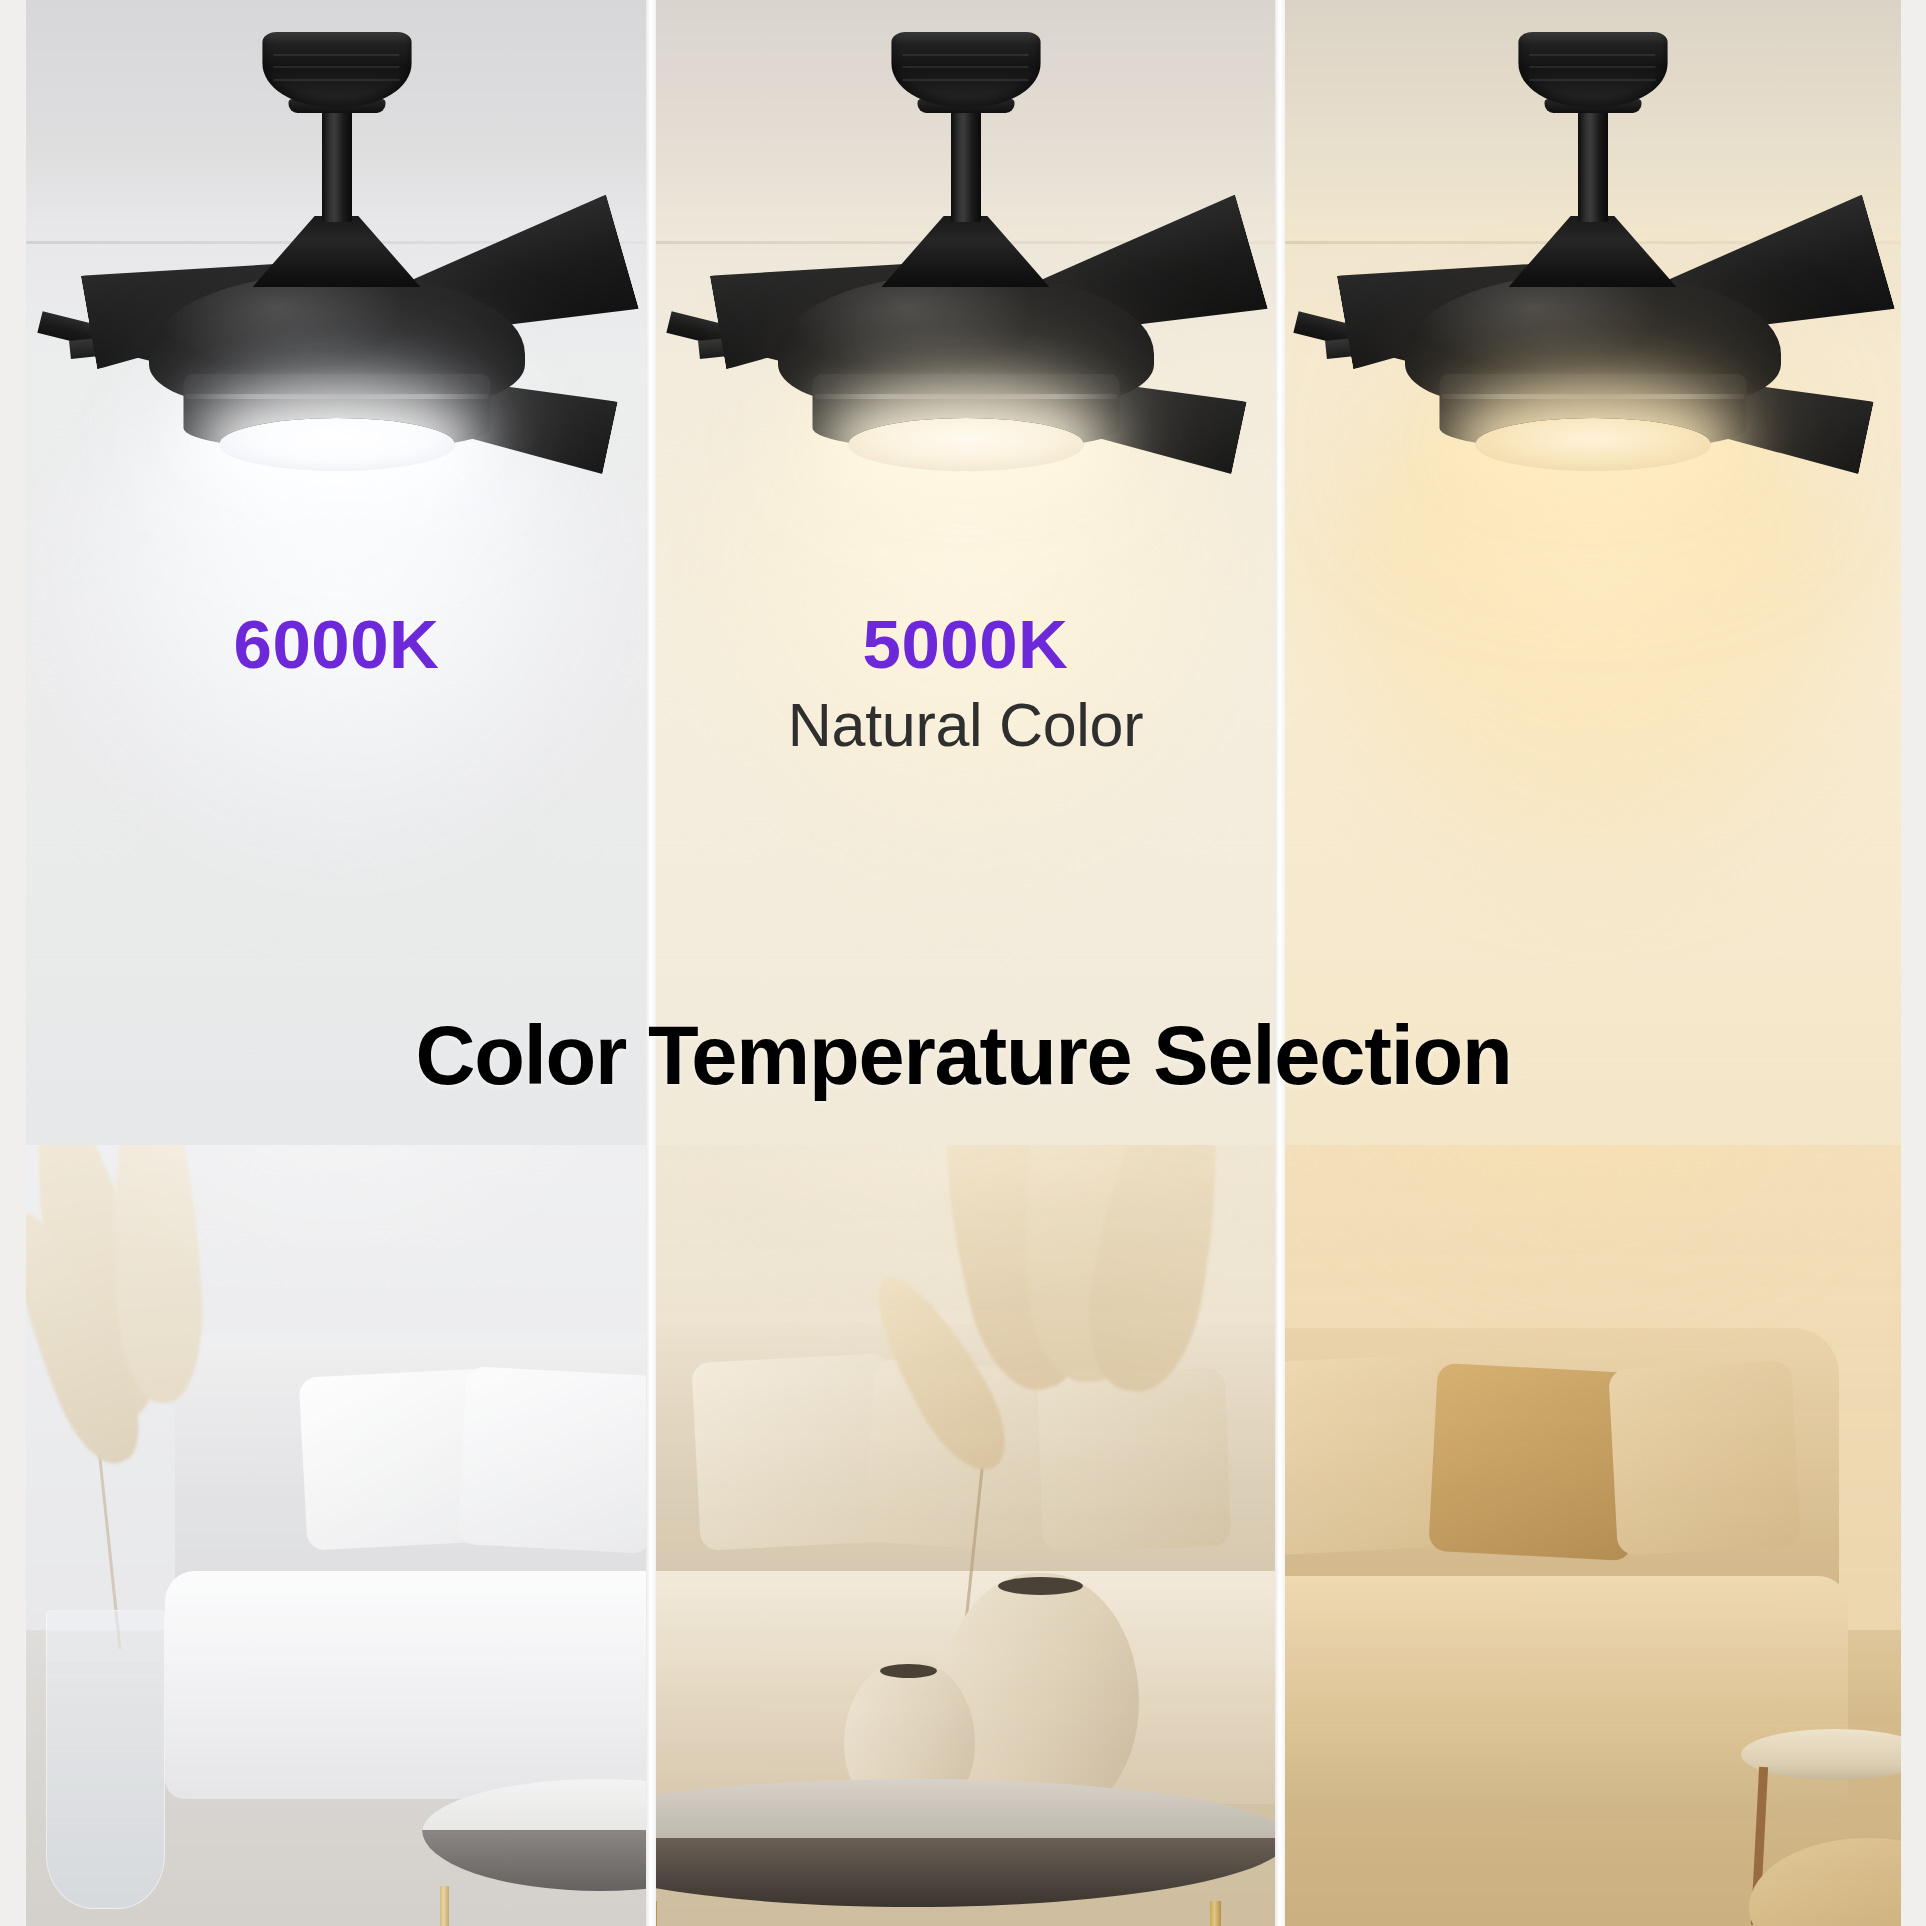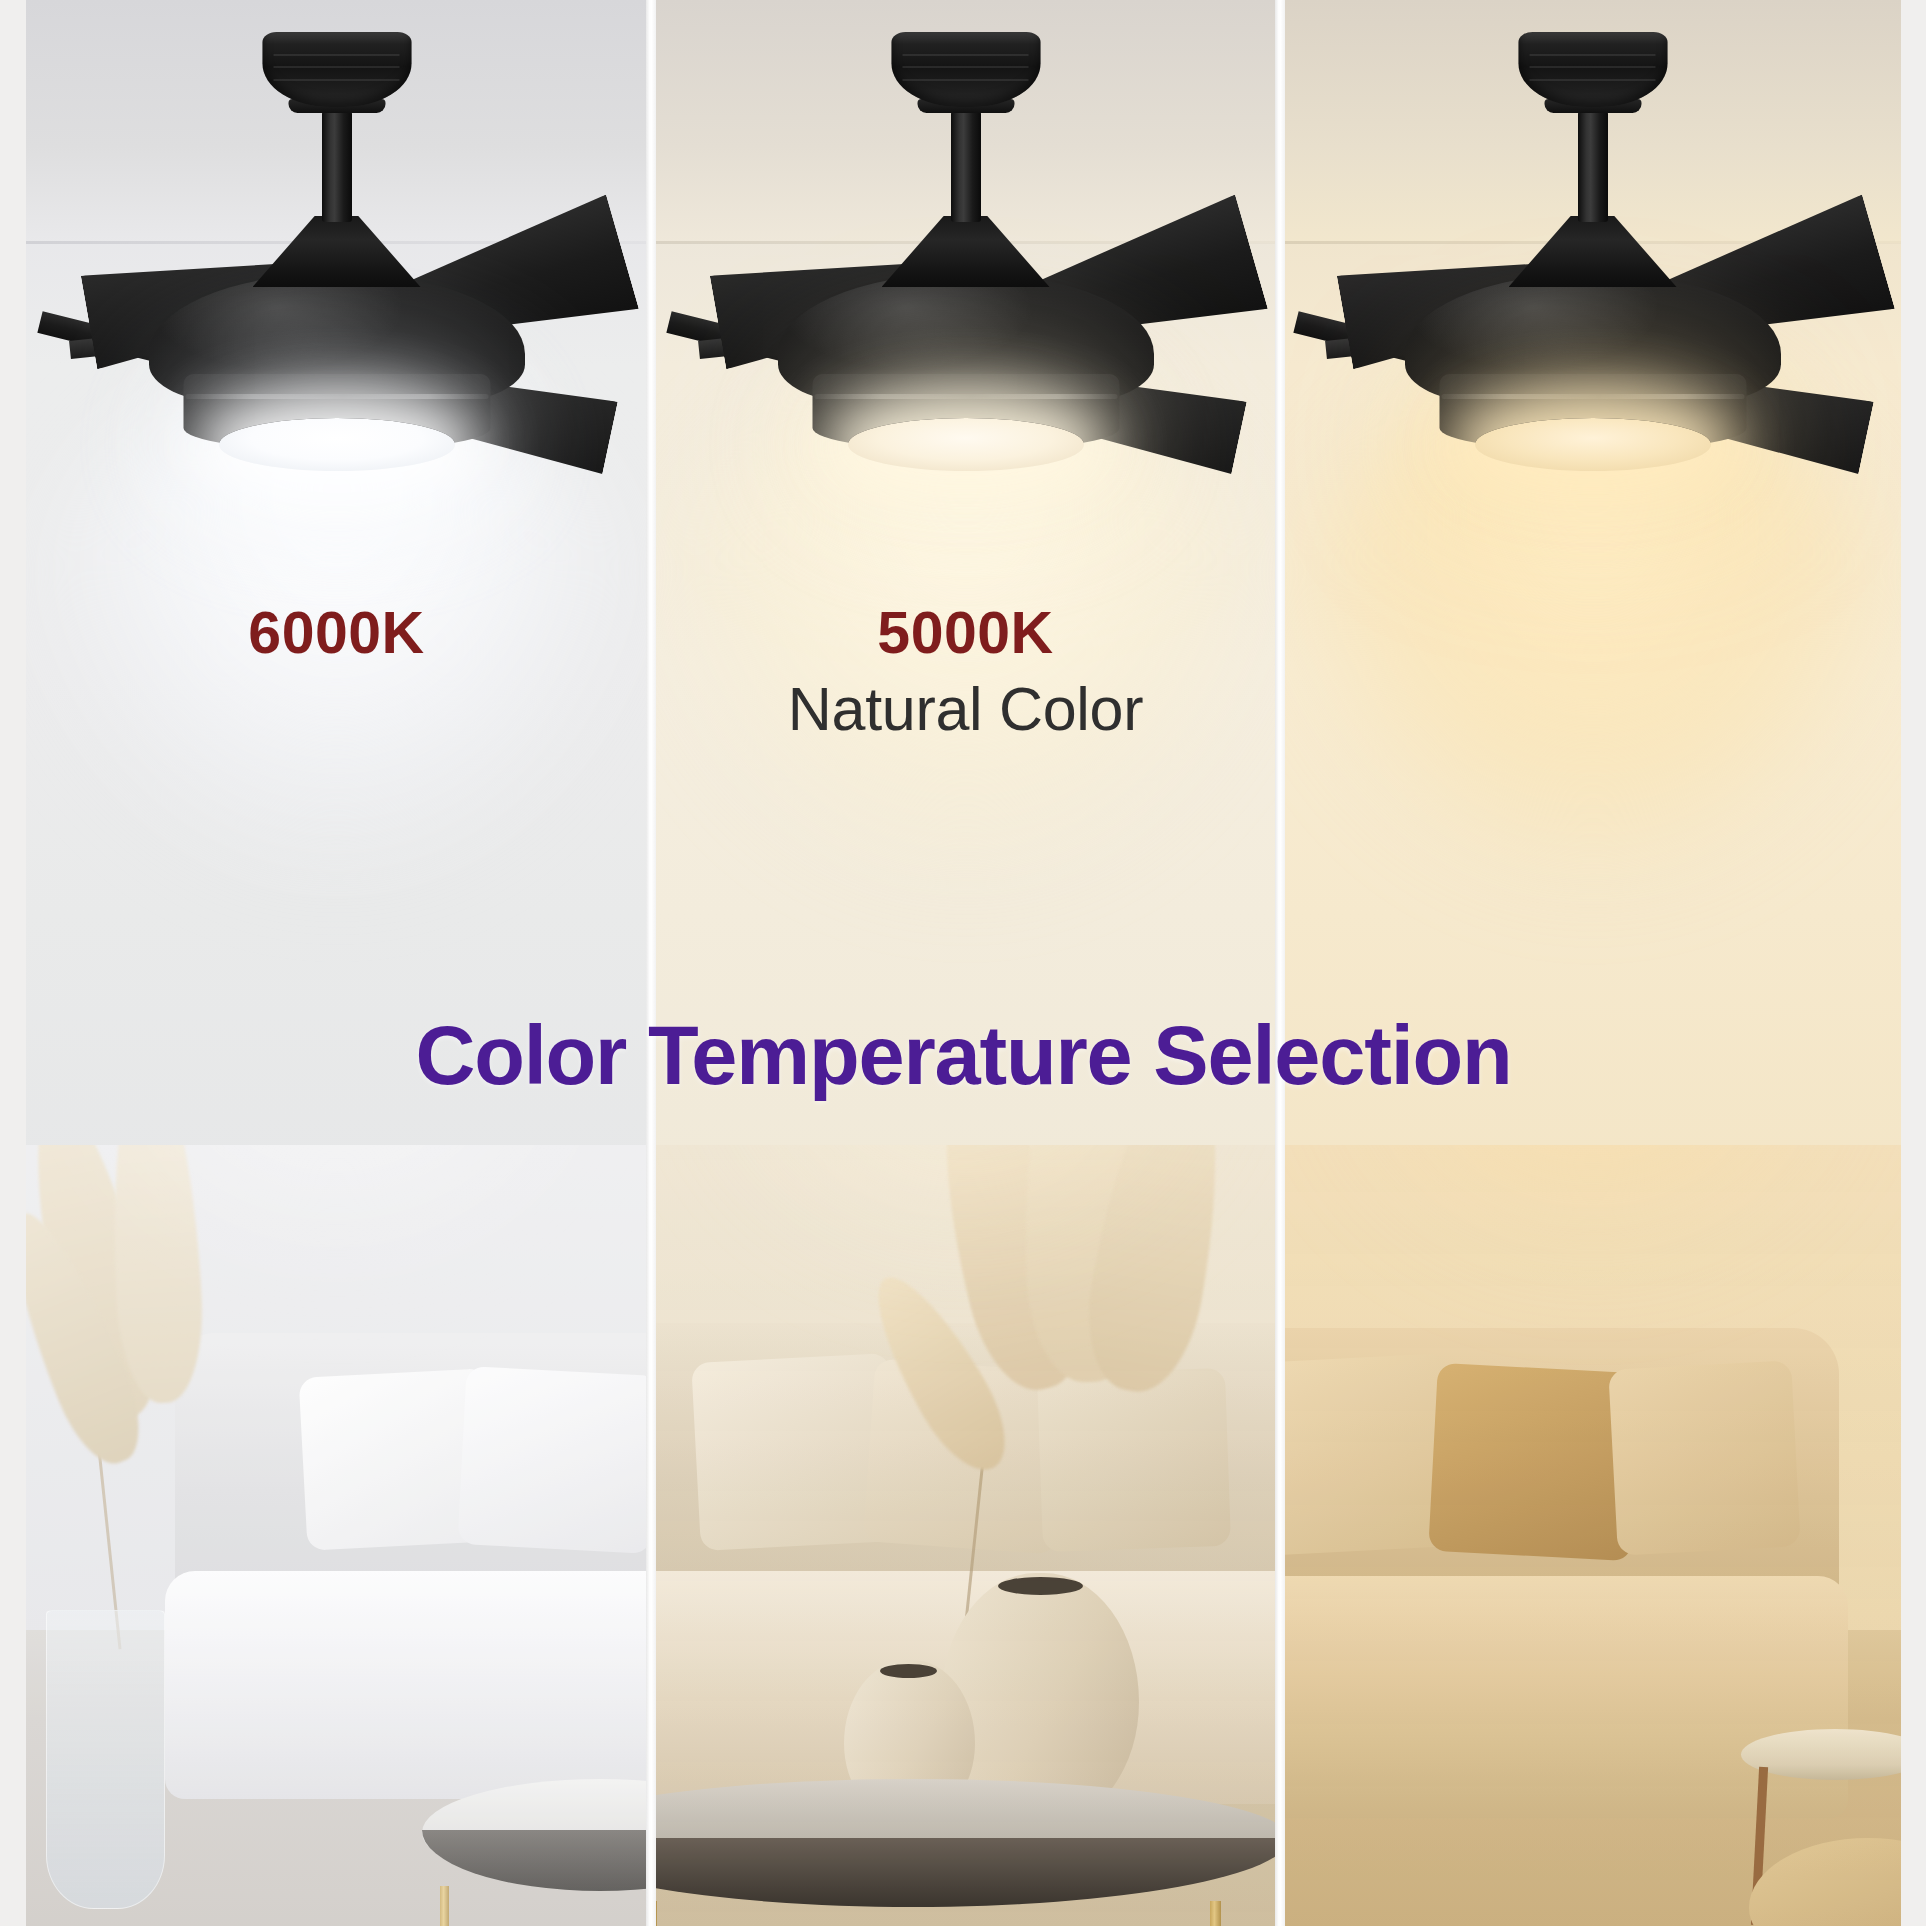--- a/index.html
+++ b/index.html
@@ -257,36 +257,36 @@
   .rg-nat {background:radial-gradient(ellipse 50% 60% at 50% 0%,rgba(255,248,228,.55),rgba(255,248,228,0) 75%);}
   .rg-warm{background:radial-gradient(ellipse 50% 60% at 50% 0%,rgba(255,234,184,.6),rgba(255,234,184,0) 75%);}
 
   
   .label-block{
     position:absolute;left:0;width:100%;
     text-align:center;
     z-index:40;
   }
   .kelvin{
-    font-size:59px;font-weight:bold;color:#7f1d1d;
+    font-size:69px;font-weight:bold;color:#6d28d9;
     letter-spacing:0.5px;line-height:1;
-    margin:0 0 14px 0;
+    margin:6px 0 14px 0;
   }
   .tempname{
     font-size:61px;font-weight:normal;color:#2f2f2f;
     line-height:1.05;margin:0;letter-spacing:-0.3px;
   }
 
   
   #headline{
     position:absolute;left:0;width:1927px;
     top:1008px;
     text-align:center;
     z-index:60;
-    font-size:83px;font-weight:bold;color:#4c1d95;
+    font-size:83px;font-weight:bold;color:#000000;
     letter-spacing:-1.2px;
     text-shadow:0 2px 5px rgba(255,255,255,.45);
     white-space:nowrap;
   }
 
   
   .divider{
     position:absolute;top:0;height:1927px;width:10px;
     background:linear-gradient(90deg,#e9e9e9 0%,#fdfdfd 35%,#ffffff 55%,#f2f2f2 100%);
     z-index:50;

